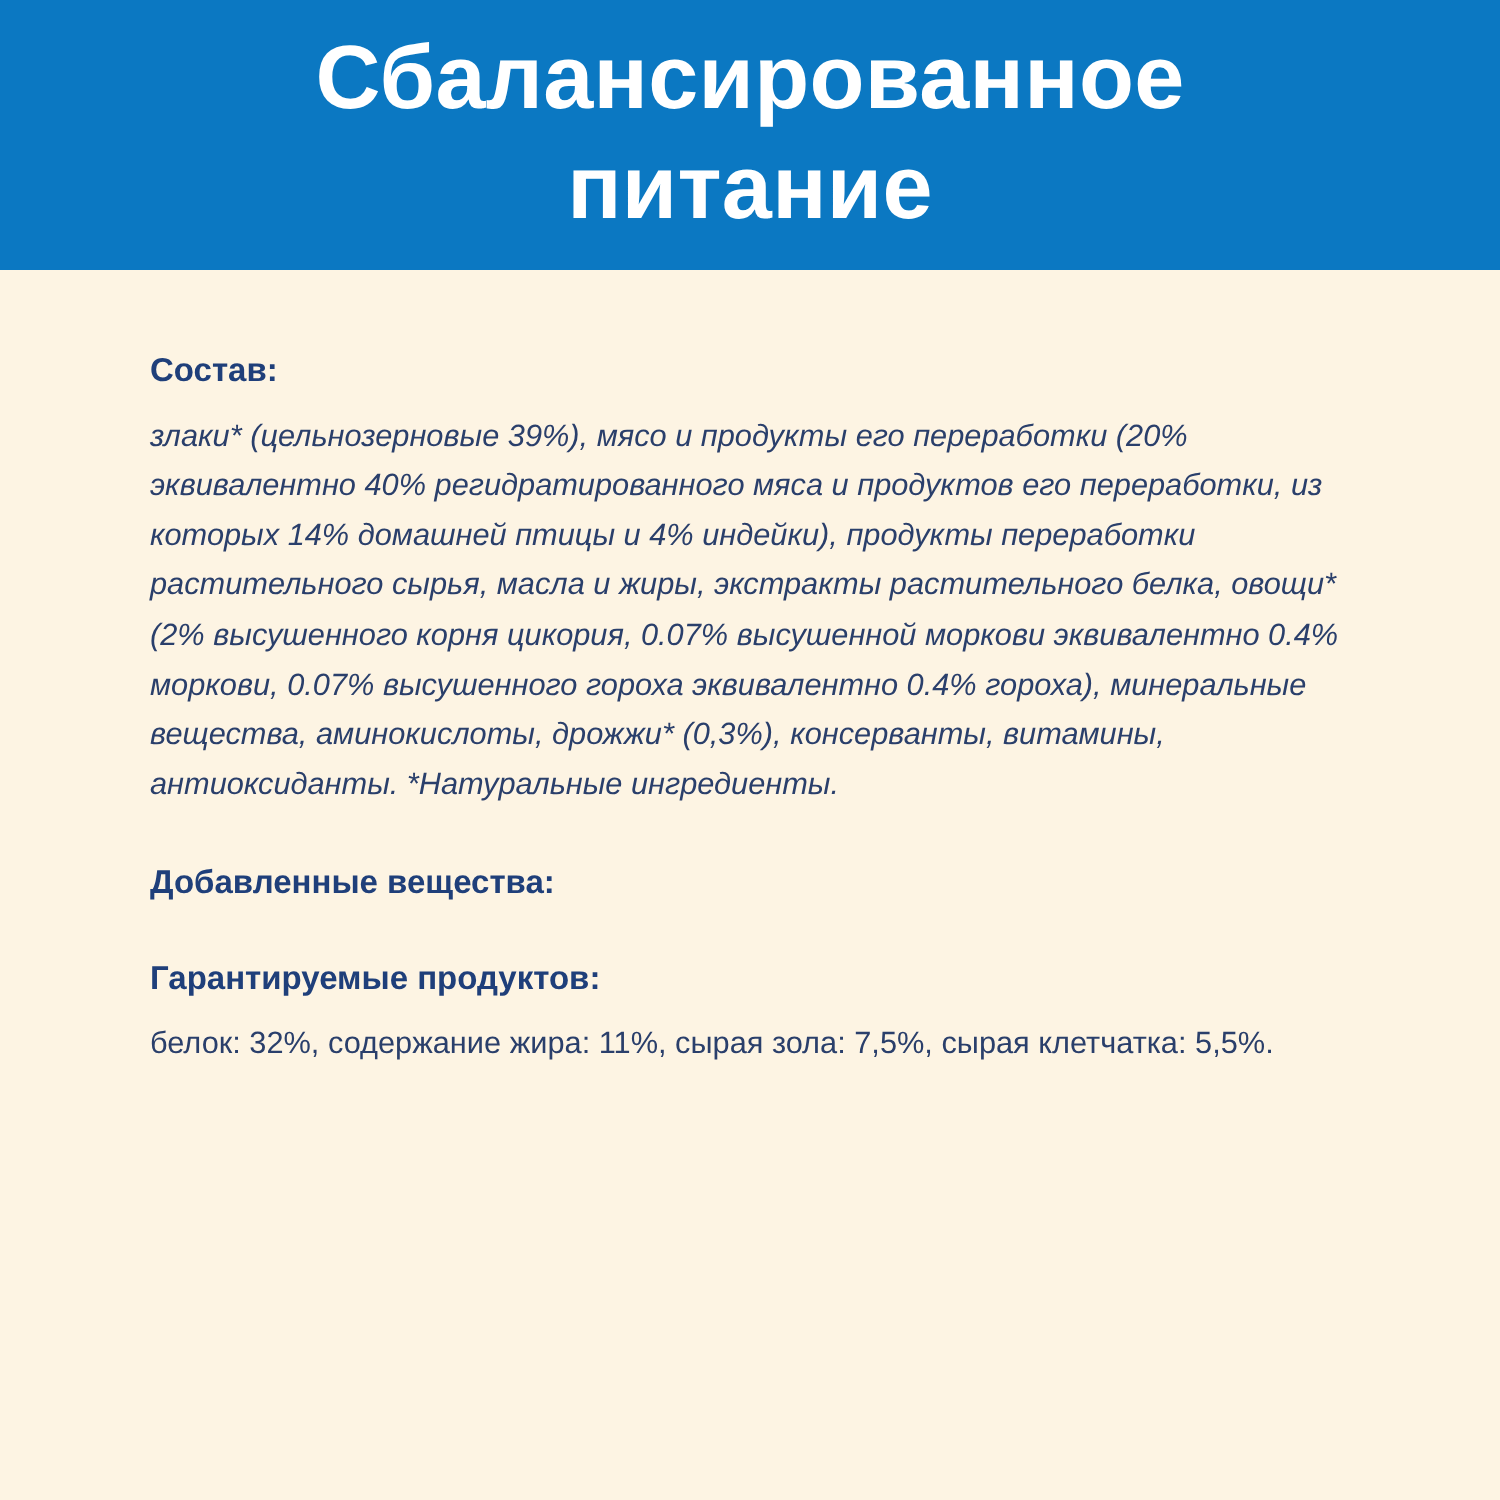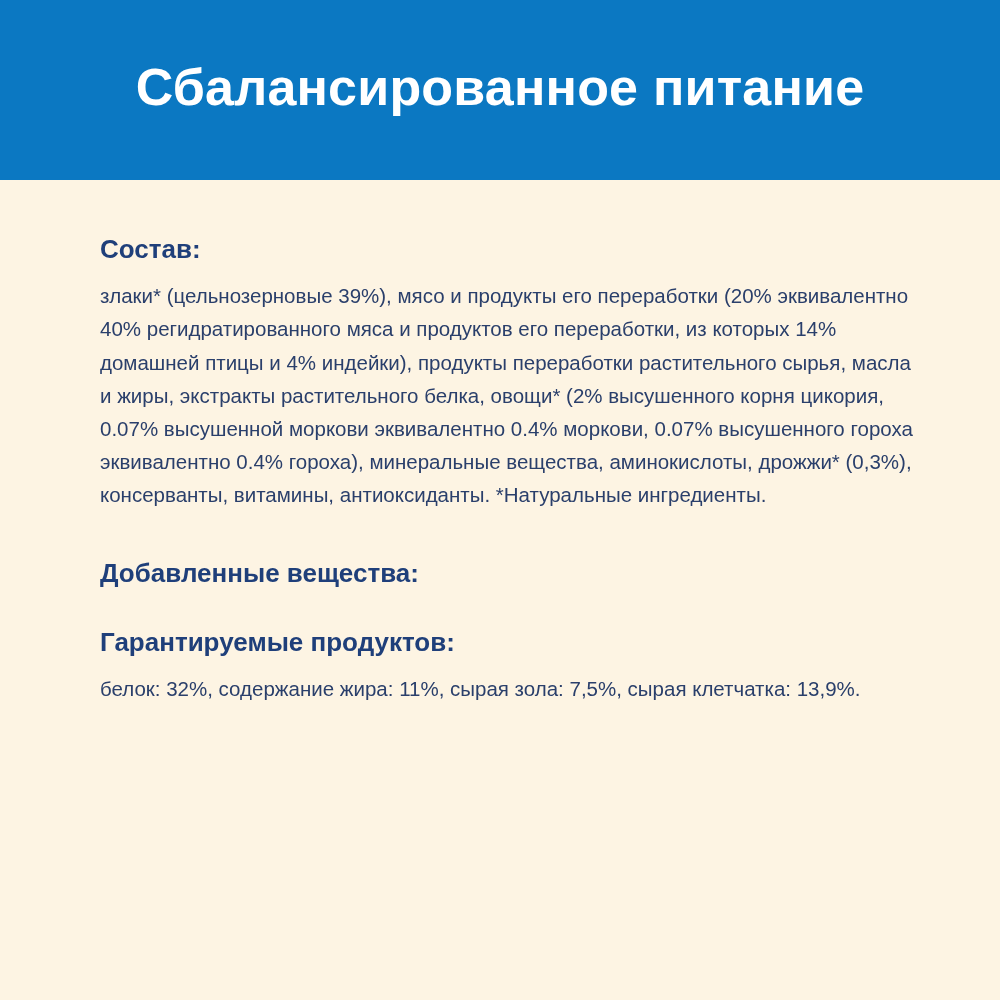--- a/index.html
+++ b/index.html
@@ -26,58 +26,60 @@
     top: 0;
     width: 1000px;
     height: 180px;
     background: #0b78c2;
     display: flex;
     align-items: center;
     justify-content: center;
   }
   .banner-title {
     color: #ffffff;
-    font-size: 52px;
+    font-size: 60px;
     font-weight: bold;
     line-height: 1.22;
+    text-align: center;
     letter-spacing: 0.2px;
     max-width: 820px;
     margin: 0;
     padding-bottom: 4px;
   }
   .content {
     position: absolute;
     left: 100px;
     top: 232px;
     width: 820px;
   }
   .section {
     margin-bottom: 28px;
   }
   .section:last-child {
     margin-bottom: 0;
   }
   .section-heading {
     color: #1f3f7a;
-    font-size: 26px;
+    font-size: 22px;
     font-weight: bold;
     margin: 0 0 12px 0;
     line-height: 1.35;
   }
   .section-body {
     color: #2a3f6b;
     font-size: 20.5px;
     line-height: 1.62;
     margin: 0;
     max-width: 815px;
   }
   .sec-composition .section-body {
     max-width: 818px;
+    font-style: italic;
   }
-  .sec-added { margin-top: 44px; }
+  .sec-added { margin-top: 34px; }
   .sec-guaranteed { margin-top: 34px; }
 </style>
 </head>
 <body>
 
 <div class="page">
 
   <div class="banner">
     <h1 class="banner-title">Сбалансированное питание</h1>
   </div>
@@ -88,17 +90,17 @@
       <h2 class="section-heading">Состав:</h2>
       <p class="section-body">злаки* (цельнозерновые 39%), мясо и продукты его переработки (20% эквивалентно 40% регидратированного мяса и продуктов его переработки, из которых 14% домашней птицы и 4% индейки), продукты переработки растительного сырья, масла и жиры, экстракты растительного белка, овощи* (2% высушенного корня цикория, 0.07% высушенной моркови эквивалентно 0.4% моркови, 0.07% высушенного гороха эквивалентно 0.4% гороха), минеральные вещества, аминокислоты, дрожжи* (0,3%), консерванты, витамины, антиоксиданты. *Натуральные ингредиенты.</p>
     </div>
 
     <div class="section sec-added">
       <h2 class="section-heading">Добавленные вещества:</h2>
     </div>
 
     <div class="section sec-guaranteed">
       <h2 class="section-heading">Гарантируемые продуктов:</h2>
-      <p class="section-body">белок: 32%, содержание жира: 11%, сырая зола: 7,5%, сырая клетчатка: 13,9%.</p>
+      <p class="section-body">белок: 32%, содержание жира: 11%, сырая зола: 7,5%, сырая клетчатка: 5,5%.</p>
     </div>
 
   </div>
 </div>
 
 </body></html>

